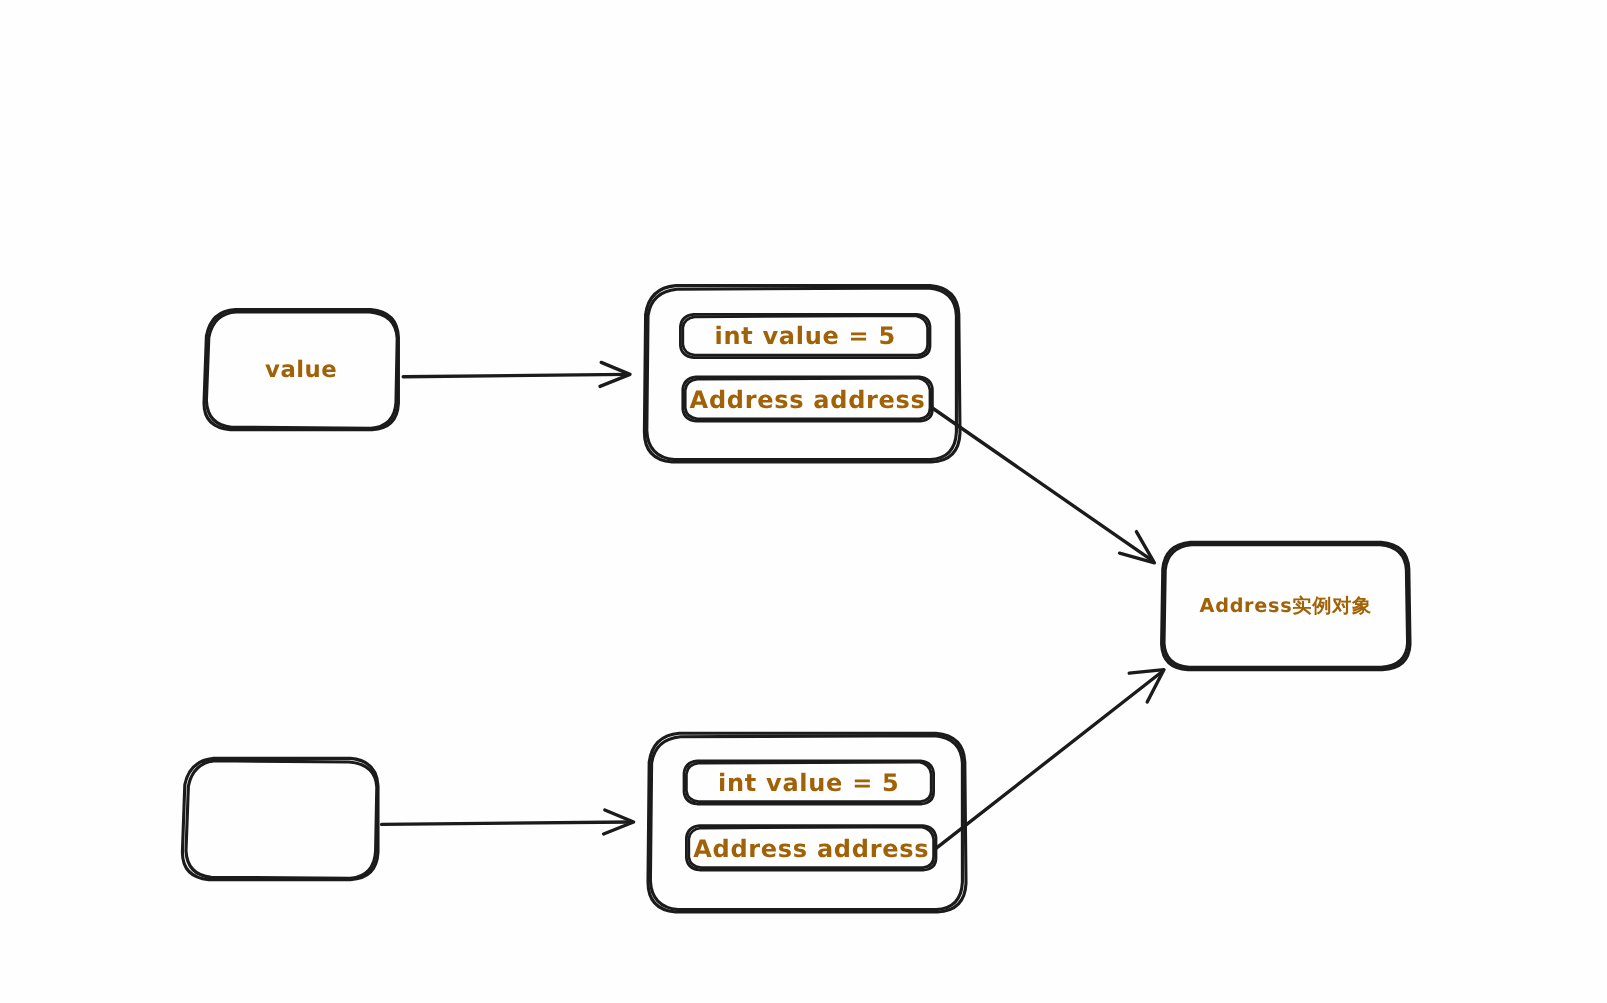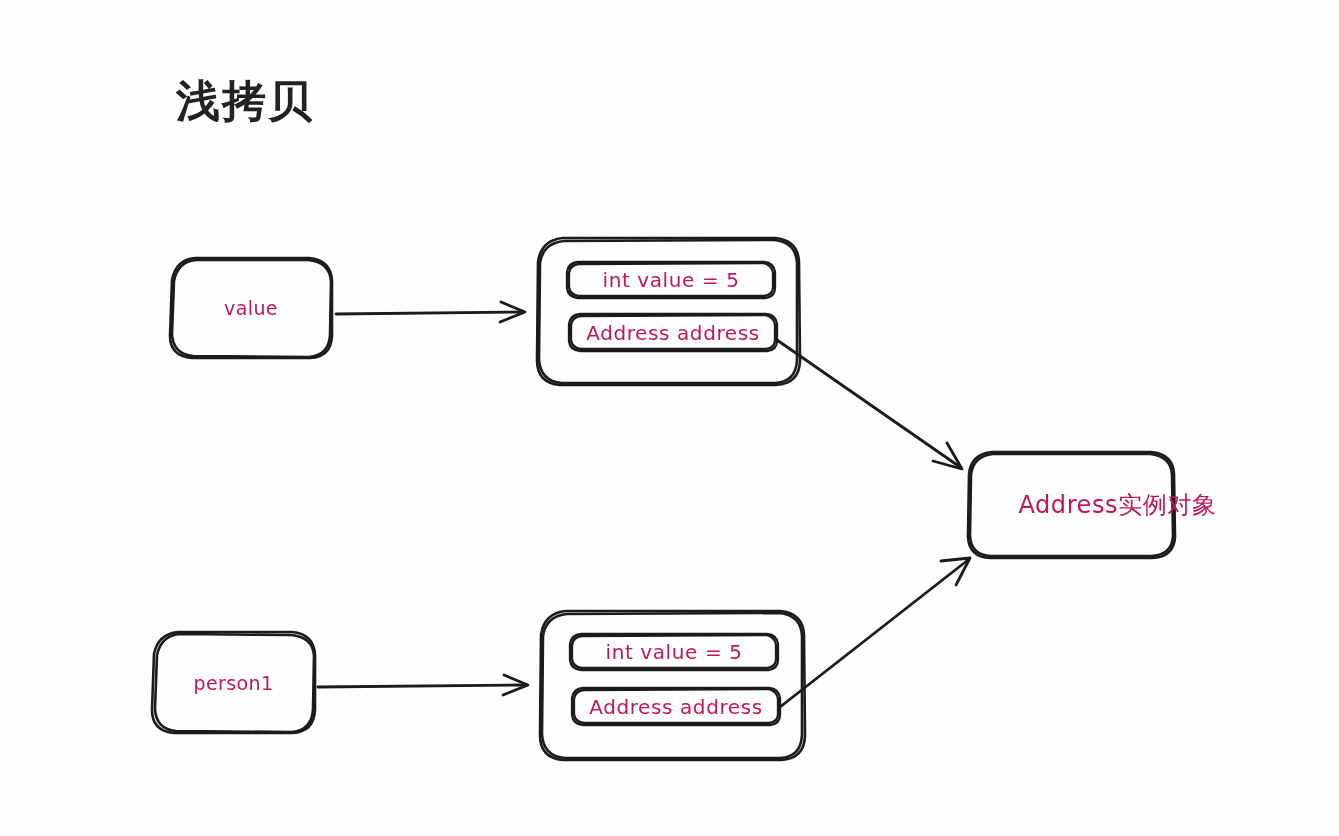--- a/index.html
+++ b/index.html
@@ -22,24 +22,25 @@
     left: 0;
     top: 0;
     width: 1339px;
     height: 836px;
   }
   .label {
     position: absolute;
     display: flex;
     align-items: center;
     justify-content: center;
-    color: #be185d;
+    color: #a16207;
     white-space: nowrap;
     pointer-events: none;
     font-family: "DejaVu Sans", sans-serif;
+    font-weight: bold;
   }
   .title {
     left: 176px;
     top: 70px;
     width: 260px;
     height: 62px;
     justify-content: flex-start;
     font-size: 44px;
     font-weight: 600;
     letter-spacing: 2px;
@@ -47,23 +48,22 @@
   }
   .var-label {
     font-size: 19px;
     letter-spacing: 0.4px;
   }
   .field-label {
     font-size: 20px;
     letter-spacing: 0.6px;
   }
   .obj-label {
-    font-size: 24px;
+    font-size: 16px;
     letter-spacing: 0.6px;
-    padding-left: 46px;
   }
   .lbl-person   { left: 170px; top: 258px; width: 162px; height: 100px; }
   .lbl-person1  { left: 152px; top: 632px; width: 163px; height: 101px; }
   .lbl-f1-value { left: 567px; top: 262px; width: 208px; height: 36px; }
   .lbl-f1-addr  { left: 569px; top: 314px; width: 208px; height: 37px; }
   .lbl-f2-value { left: 570px; top: 634px; width: 208px; height: 36px; }
   .lbl-f2-addr  { left: 572px; top: 688px; width: 208px; height: 37px; }
   .lbl-target   { left: 968px; top: 452px; width: 207px; height: 106px; }
 </style>
 </head>
@@ -135,24 +135,22 @@
       </g>
 
       <g stroke-width="2.8">
         <path d="M780 707 L968 560"></path>
         <path d="M941 561 L970 558 L956 585"></path>
       </g>
 
     </g>
   </svg>
 
-  <div class="label title">浅拷贝</div>
 
   <div class="label var-label lbl-person">value</div>
-  <div class="label var-label lbl-person1">person1</div>
 
   <div class="label field-label lbl-f1-value">int value = 5</div>
   <div class="label field-label lbl-f1-addr">Address address</div>
 
   <div class="label field-label lbl-f2-value">int value = 5</div>
   <div class="label field-label lbl-f2-addr">Address address</div>
 
   <div class="label obj-label lbl-target">Address实例对象</div>
 
 </div>

